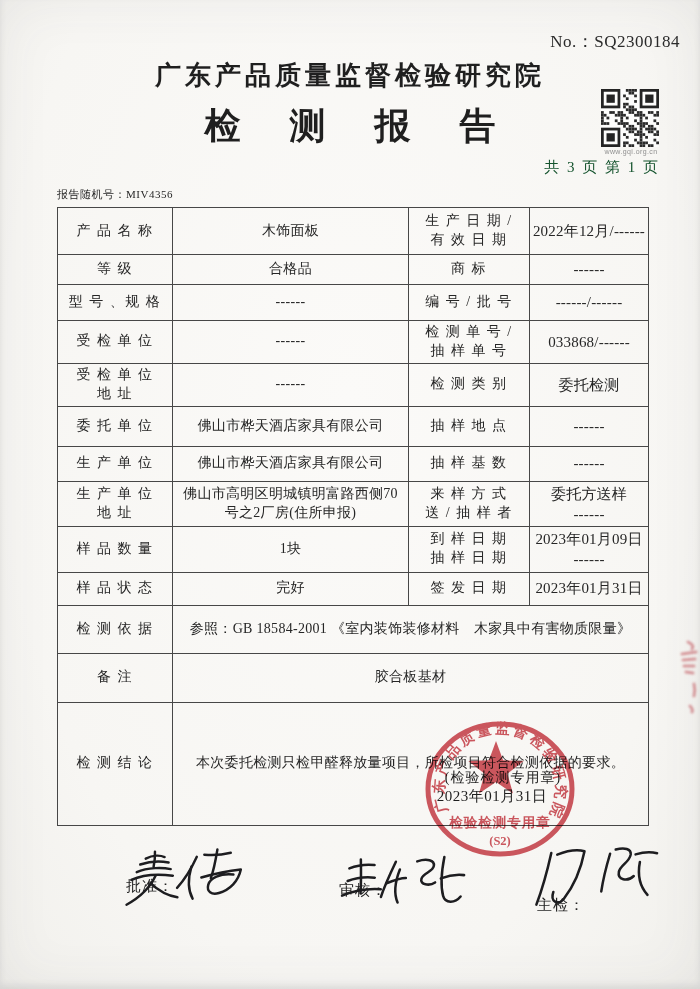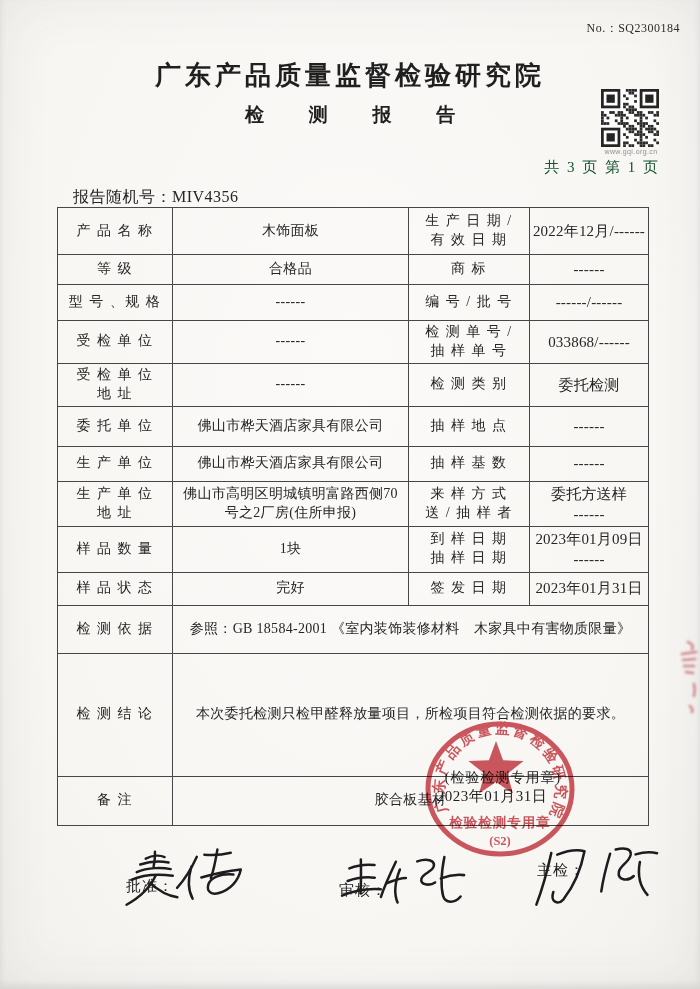--- a/index.html
+++ b/index.html
@@ -5,30 +5,30 @@
   html,body{margin:0;padding:0;}
   body{
     width:700px;height:989px;position:relative;overflow:hidden;
     background:radial-gradient(ellipse at 50% 40%, #fbfaf8 0%, #f7f6f3 70%, #f1f0ec 100%);
     font-family:"Liberation Serif","DejaVu Serif",serif;
     color:#262626;
   }
   .abs{position:absolute;}
   .vignette{left:0;top:0;right:0;bottom:0;pointer-events:none;z-index:30;
     box-shadow:inset 0 0 55px rgba(70,70,80,.07), inset 0 -4px 6px rgba(60,60,70,.10);}
-  .doc-no{top:20px;right:20px;font-size:12px;letter-spacing:.5px;color:#2b2b2b;}
+  .doc-no{top:30px;right:20px;font-size:17px;letter-spacing:.5px;color:#2b2b2b;}
   .institute{top:58px;left:0;width:100%;text-align:center;font-size:26px;font-weight:bold;
     letter-spacing:4px;color:#1f1f1f;}
-  .report-title{top:102px;left:0;width:100%;text-align:center;font-size:19px;font-weight:bold;
+  .report-title{top:102px;left:0;width:100%;text-align:center;font-size:36px;font-weight:bold;
     letter-spacing:20px;text-indent:20px;color:#1f1f1f;}
   .qr{left:601px;top:89px;width:58px;height:58px;}
   .qr-caption{left:589px;top:148px;width:84px;text-align:center;font-size:7px;color:#8f8f8f;
     font-family:"Liberation Sans","DejaVu Sans",sans-serif;letter-spacing:.4px;}
   .page-info{top:158px;right:40px;font-size:15px;letter-spacing:2px;color:#14532d;}
-  .random-no{left:73px;top:187px;font-size:16px;letter-spacing:.5px;}
+  .random-no{left:57px;top:187px;font-size:11px;letter-spacing:.5px;}
 
   table.report{position:absolute;left:57px;top:207px;width:591px;border-collapse:collapse;
     table-layout:fixed;}
   table.report td{border:1.5px solid #474747;font-size:14px;text-align:center;
     vertical-align:middle;padding:2px 4px;line-height:1.35;white-space:pre-line;
     letter-spacing:1.5px;color:#262626;overflow:hidden;}
   table.report td.val{letter-spacing:.3px;}
   table.report td.val4{font-size:15px;letter-spacing:.2px;padding:2px 1px;}
   td.left{text-align:left;padding-left:12px;letter-spacing:.5px;}
   td.concl{vertical-align:top;padding-top:13px;font-size:14.5px;letter-spacing:.8px;}
@@ -37,21 +37,21 @@
     filter:blur(.2px);}
   .overprint1{left:423px;top:769px;width:160px;text-align:center;font-size:14px;z-index:5;
     letter-spacing:1px;color:#1e1e1e;}
   .overprint2{left:417px;top:787px;width:150px;text-align:center;font-size:15px;z-index:5;
     letter-spacing:.5px;color:#1e1e1e;}
   .edge-mark{left:674px;top:636px;width:28px;height:80px;z-index:4;opacity:.5;filter:blur(1.1px);}
 
   .sig-label{font-size:15px;letter-spacing:1px;color:#242424;z-index:8;margin-left:40px;}
   .lab-approve{left:86px;top:877px;}
   .lab-review{left:299px;top:881px;}
-  .lab-chief{left:497px;top:861px;text-align:center;}
+  .lab-chief{left:497px;top:896px;text-align:center;}
   .sig{z-index:8;}
   .sig path{fill:none;stroke:#1d1d20;stroke-width:2.6;stroke-linecap:round;stroke-linejoin:round;}
   .sig-approve{left:118px;top:846px;width:142px;height:62px;transform:rotate(-2deg);}
   .sig-review{left:336px;top:853px;width:136px;height:58px;transform:rotate(-1deg);}
   .sig-chief{left:531px;top:842px;width:132px;height:66px;transform:rotate(-3deg);}
 </style>
 </head>
 <body>
 
 <div class="abs doc-no">No.：SQ2300184</div>
@@ -274,27 +274,27 @@
   <tr style="height:33px">
     <td>样 品 状 态</td>
     <td class="val">完好</td>
     <td>签 发 日 期</td>
     <td class="val val4">2023年01月31日</td>
   </tr>
   <tr style="height:48px">
     <td>检 测 依 据</td>
     <td colspan="3" class="val left">参照：GB 18584-2001 《室内装饰装修材料　木家具中有害物质限量》</td>
   </tr>
+  <tr style="height:49px">
+    <td>备 注</td>
+    <td colspan="3" class="val left">胶合板基材</td>
+  </tr>
   <tr style="height:123px">
     <td>检 测 结 论</td>
     <td colspan="3" class="val concl">本次委托检测只检甲醛释放量项目，所检项目符合检测依据的要求。</td>
-  </tr>
-  <tr style="height:49px">
-    <td>备 注</td>
-    <td colspan="3" class="val left">胶合板基材</td>
   </tr>
 </tbody>
   </table>
 
 <div class="abs overprint1">(检验检测专用章)</div>
 <div class="abs overprint2">2023年01月31日</div>
 
 <svg class="abs seal-svg" viewBox="0 0 160 145" xmlns="http://www.w3.org/2000/svg">
   <g opacity="0.82">
     <ellipse cx="80" cy="74" rx="72" ry="65" fill="none" stroke="#c6353f" stroke-width="5"></ellipse>

